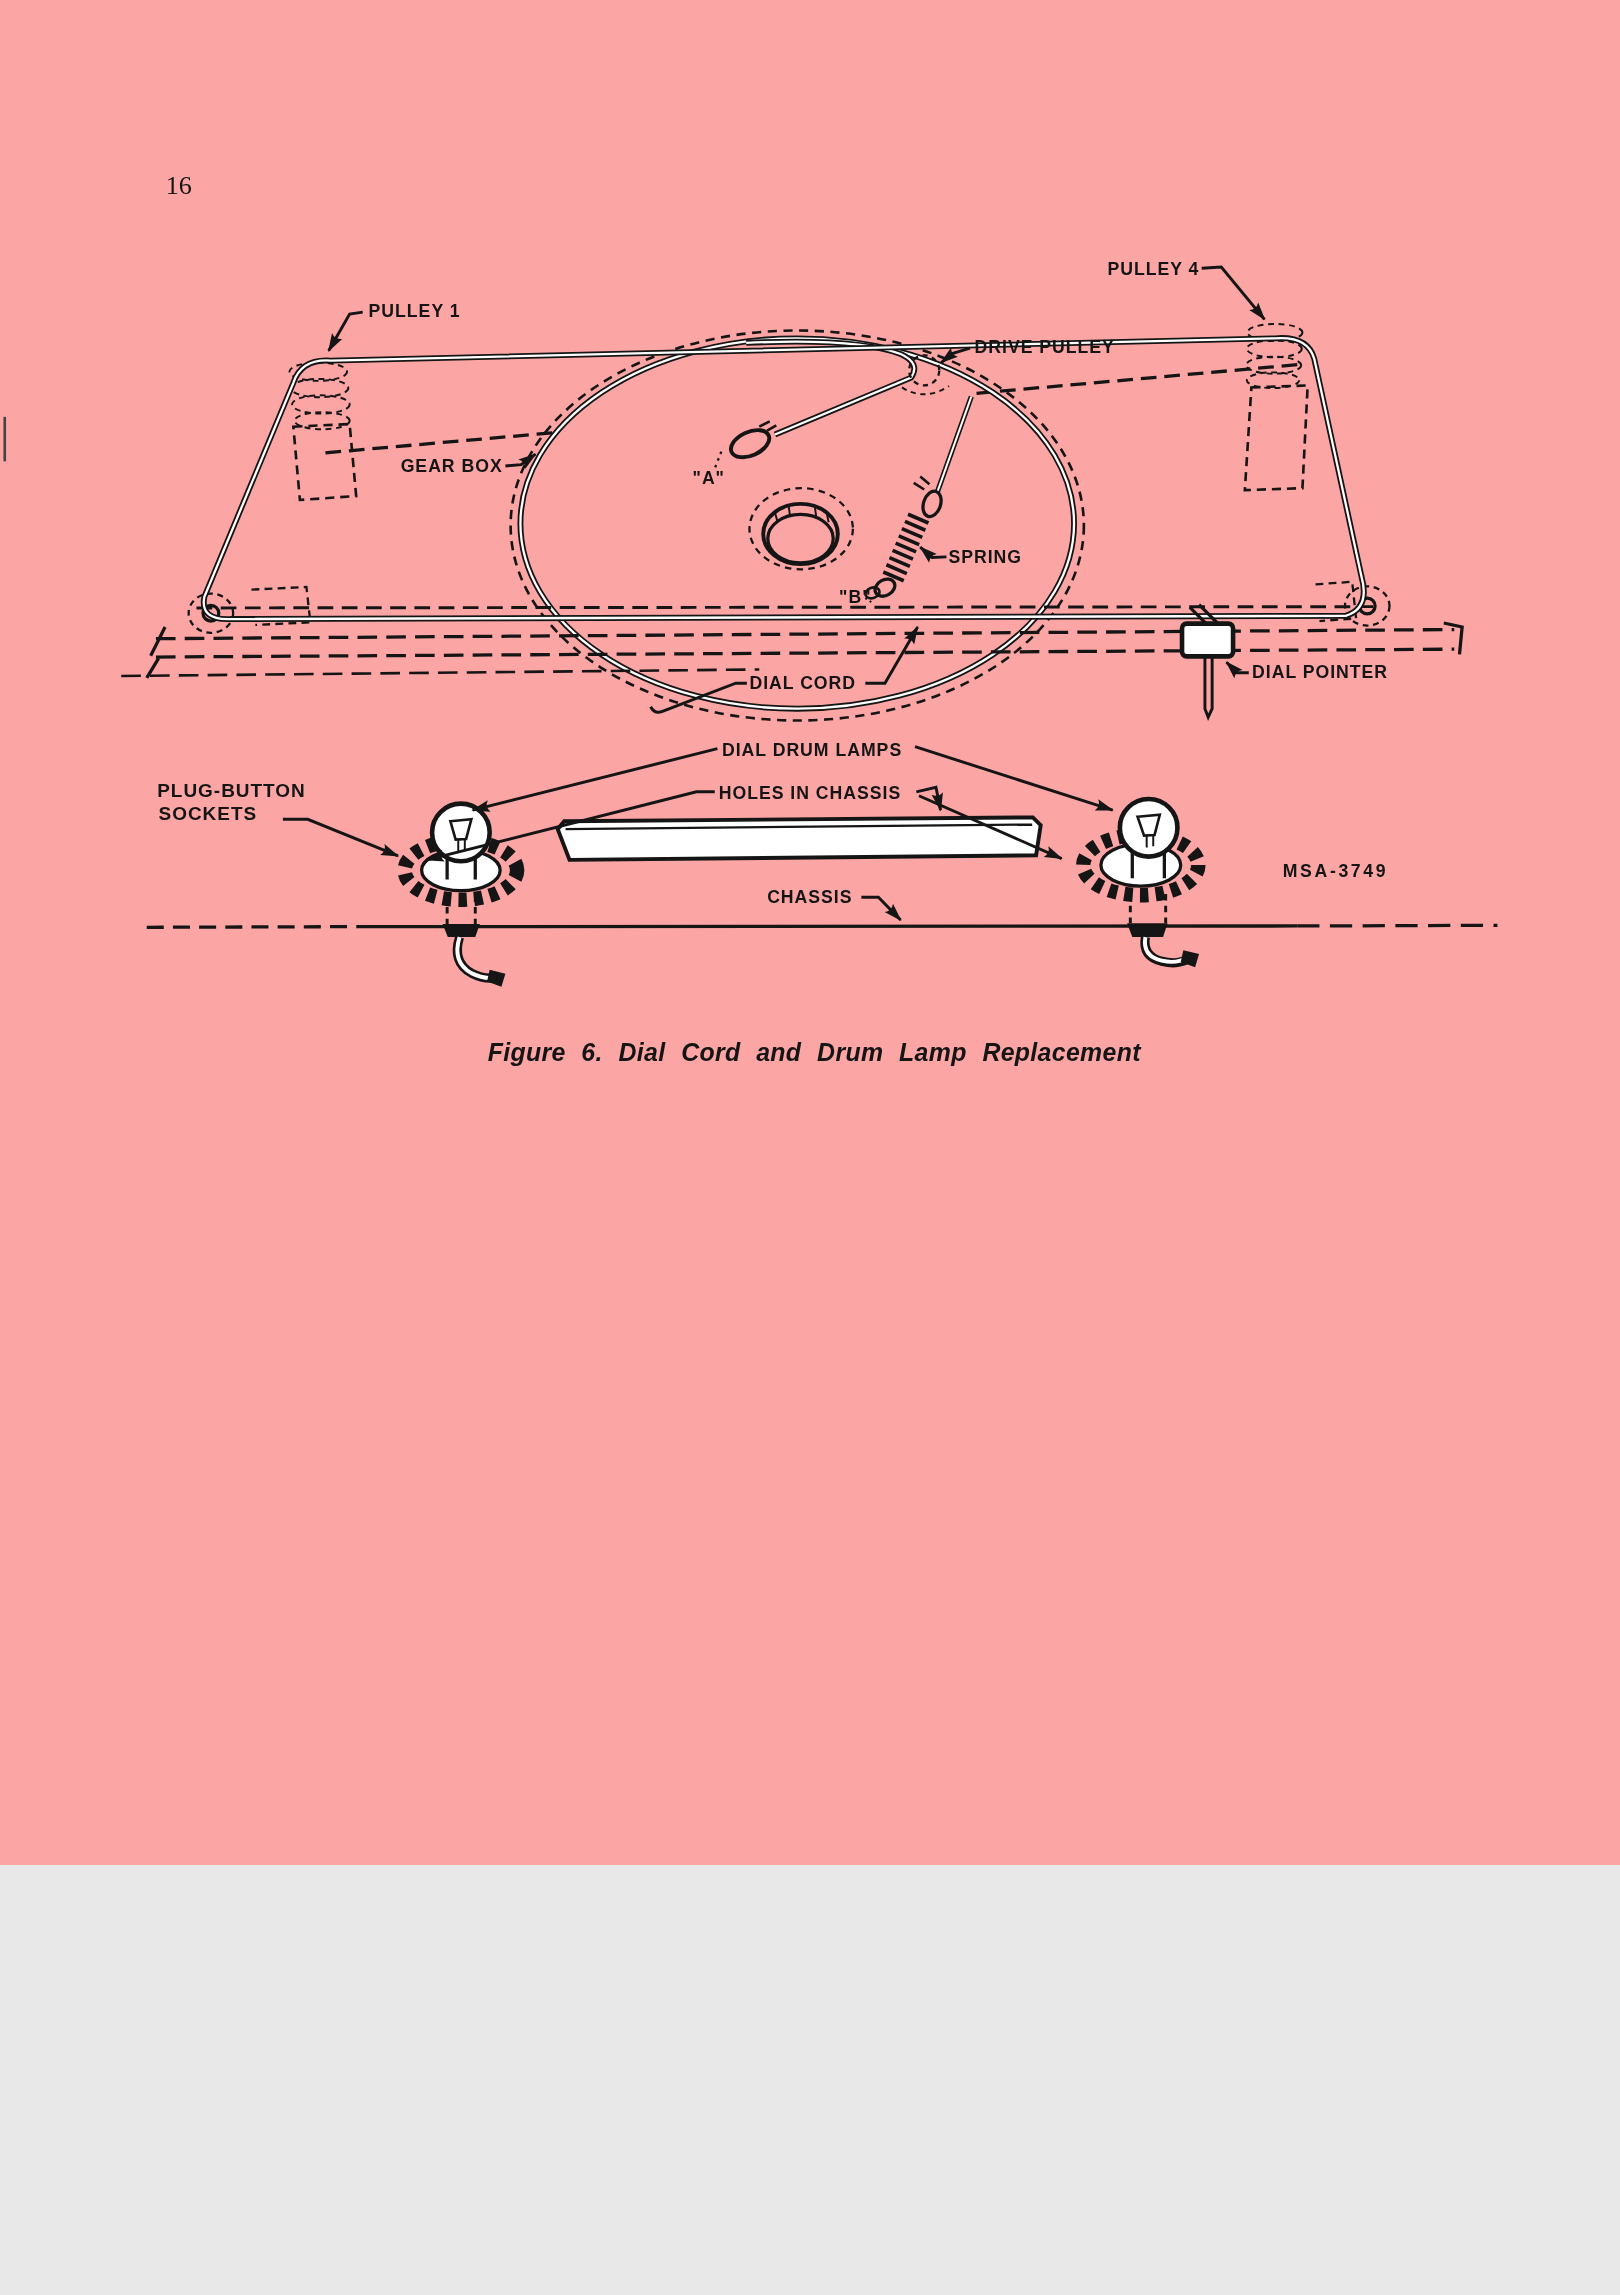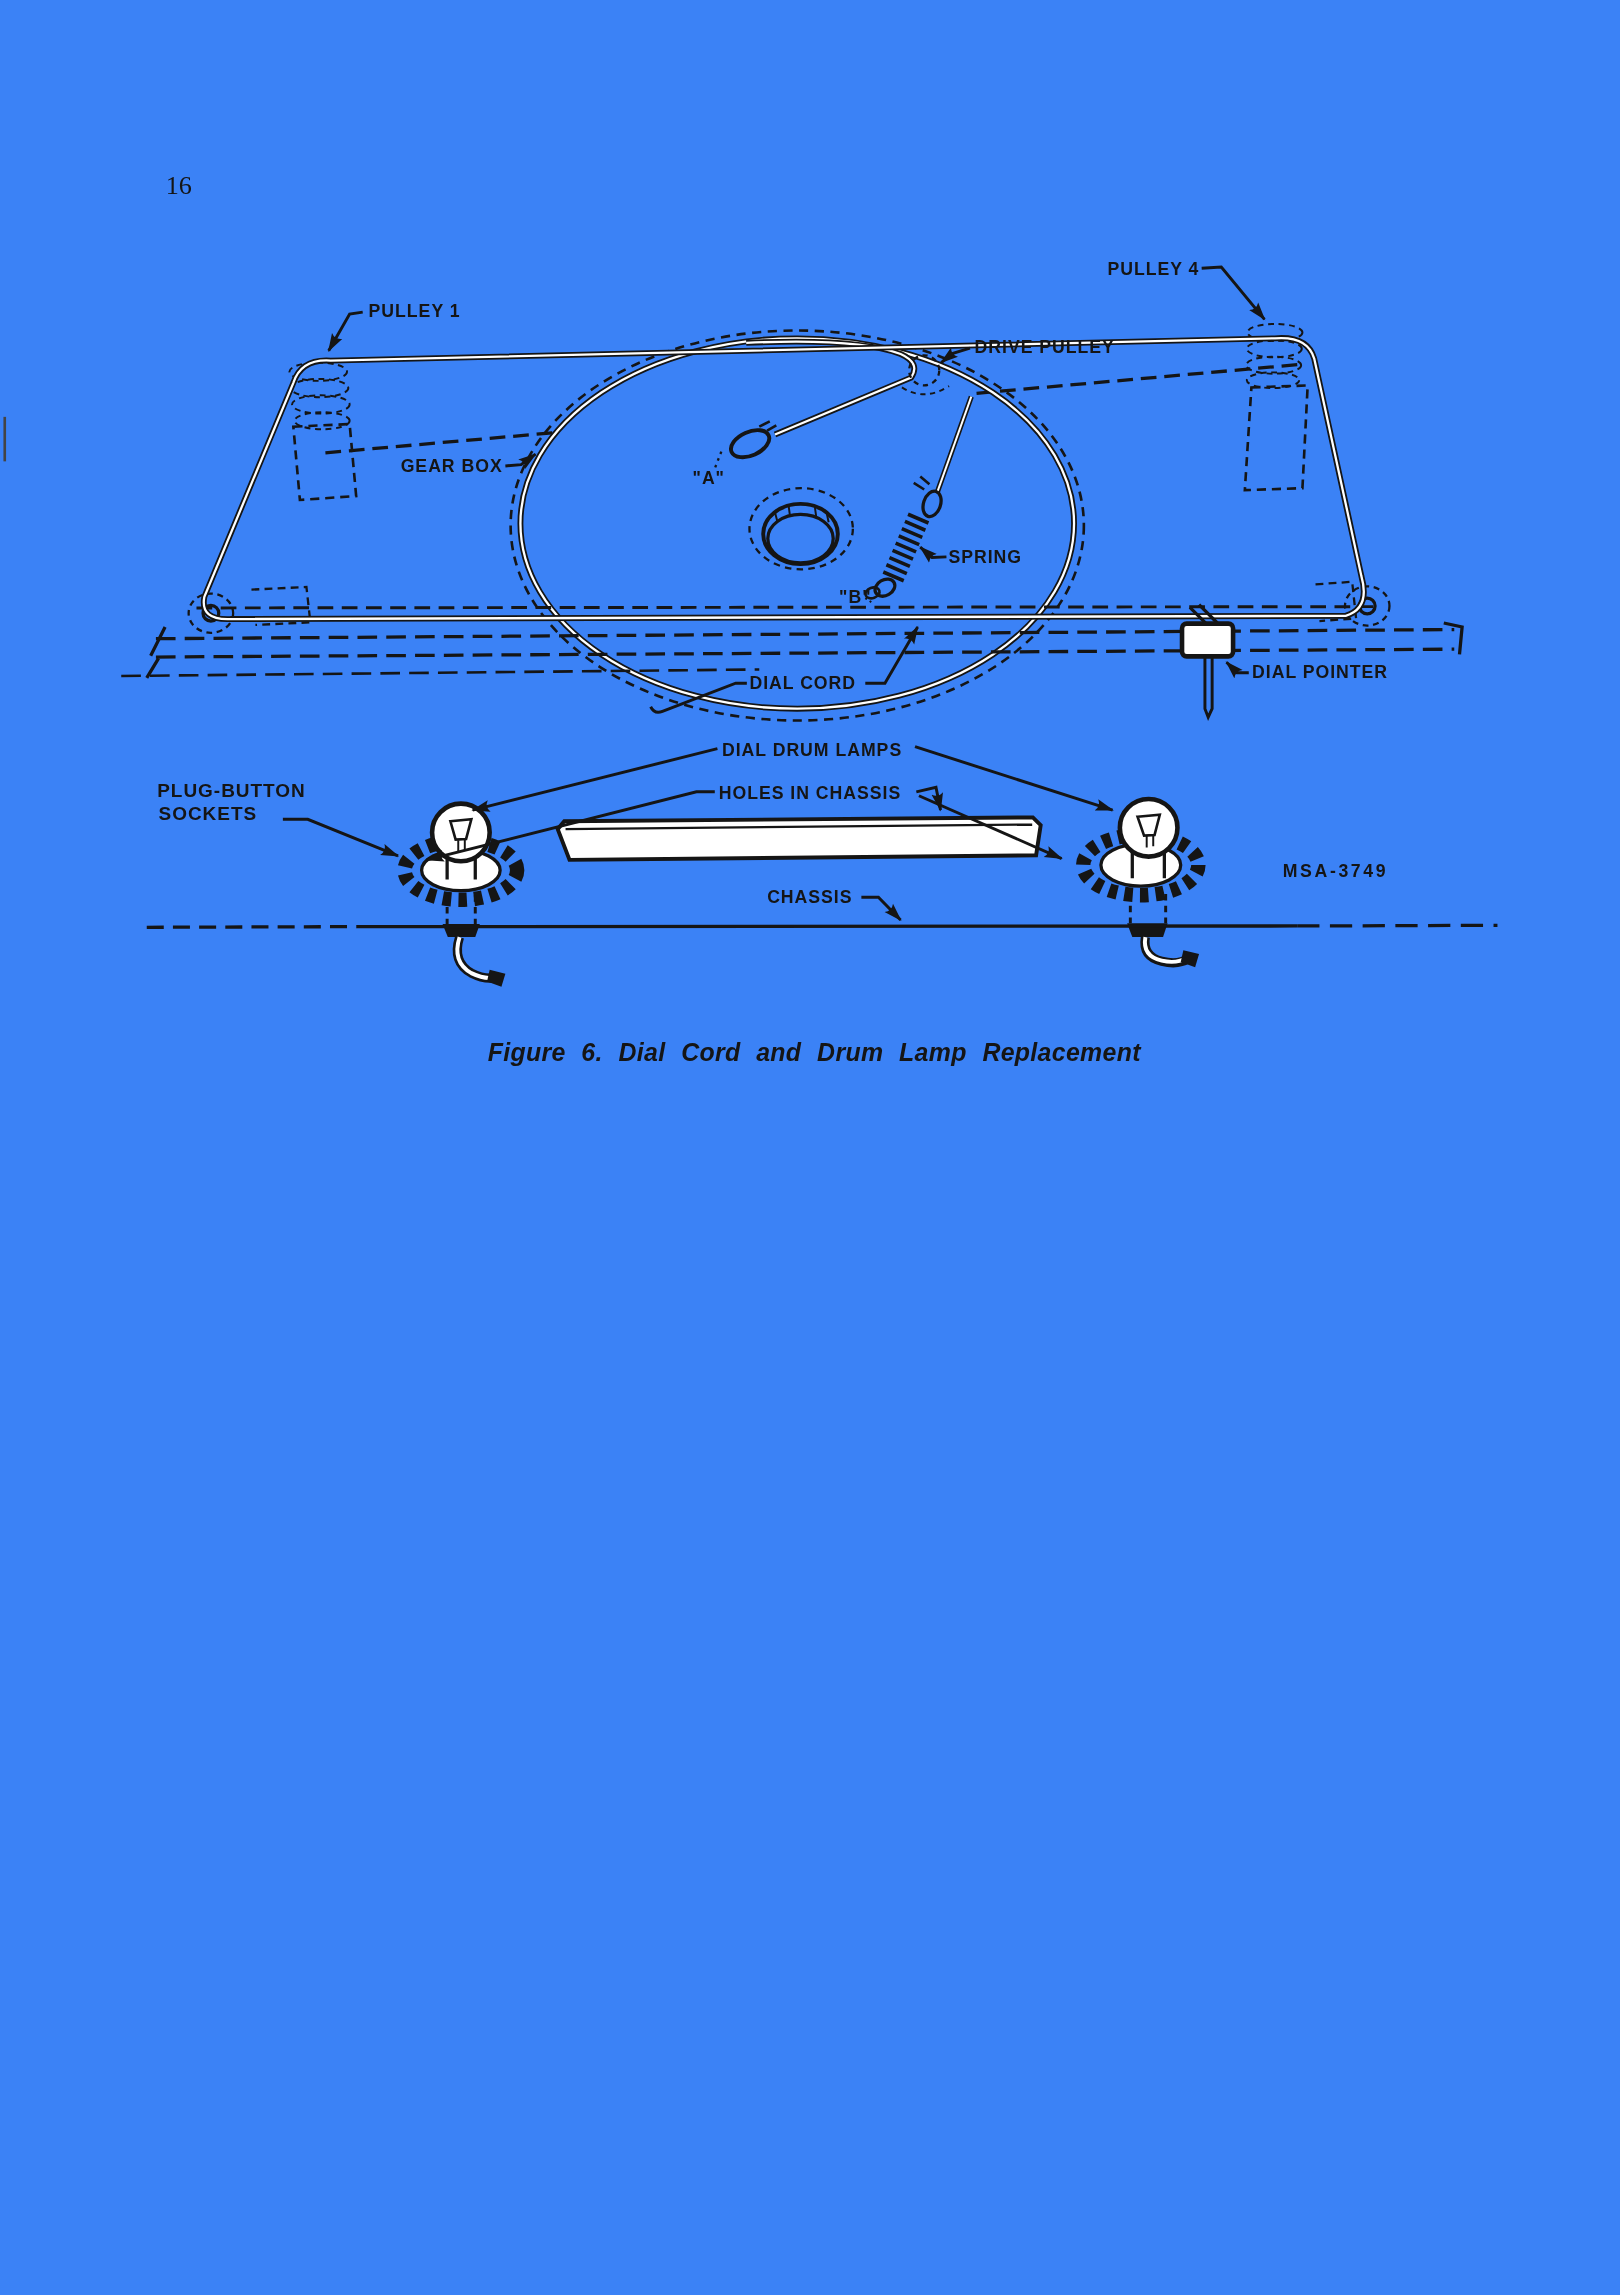--- a/index.html
+++ b/index.html
@@ -1,16 +1,16 @@
 <!DOCTYPE html>
 <html style="font-size:10.5px"><head>
 <meta charset="utf-8">
 <style>
   html,body{margin:0;padding:0;background:#e8e8e8;}
-  .page{position:relative;width:1620px;height:2295px;background:#3b82f6;overflow:hidden;
+  .page{position:relative;width:1620px;height:1865px;background:#fca5a5;overflow:hidden;
         font-family:"Liberation Sans",sans-serif;}
   svg{position:absolute;left:0;top:0;}
   .lbl{font-family:"Liberation Sans",sans-serif;font-weight:bold;font-size:27px;
        letter-spacing:1.5px;fill:#151515;}
   .lbl-big{font-size:29px;}
   .pagenum{font-family:"Liberation Serif",serif;font-size:40px;fill:#151515;}
   .caption{font-family:"Liberation Sans",sans-serif;font-weight:bold;font-style:italic;
            font-size:38px;letter-spacing:0.5px;word-spacing:13px;fill:#151515;}
   .msa{font-family:"Liberation Sans",sans-serif;font-weight:bold;font-size:27px;
        letter-spacing:4px;fill:#151515;}

